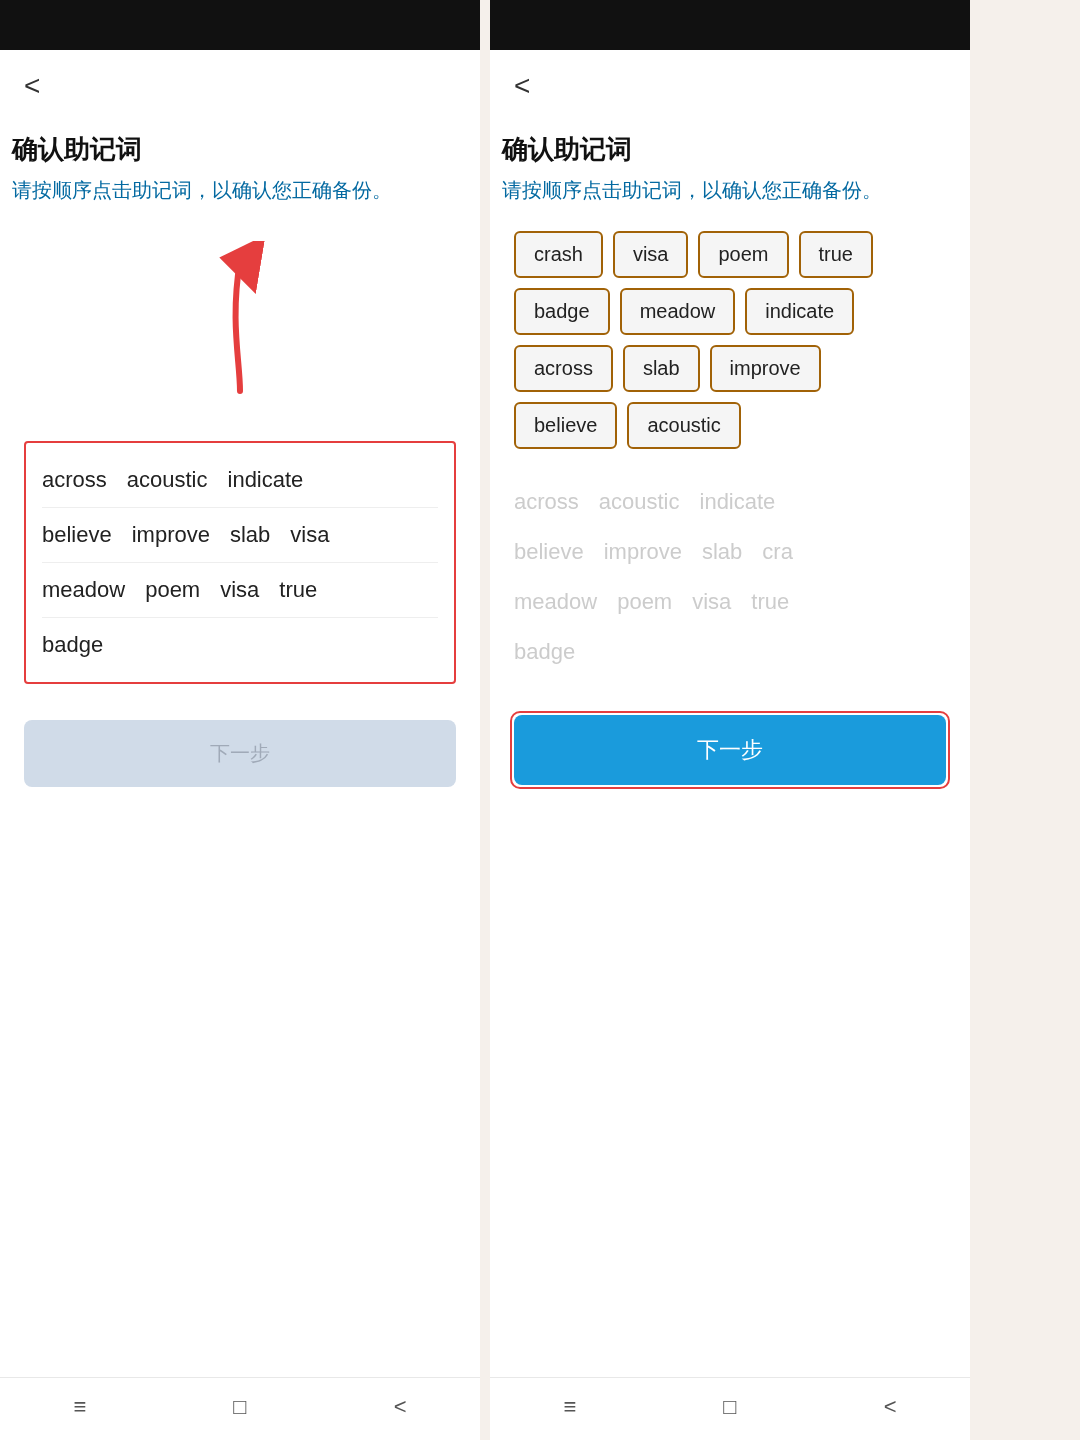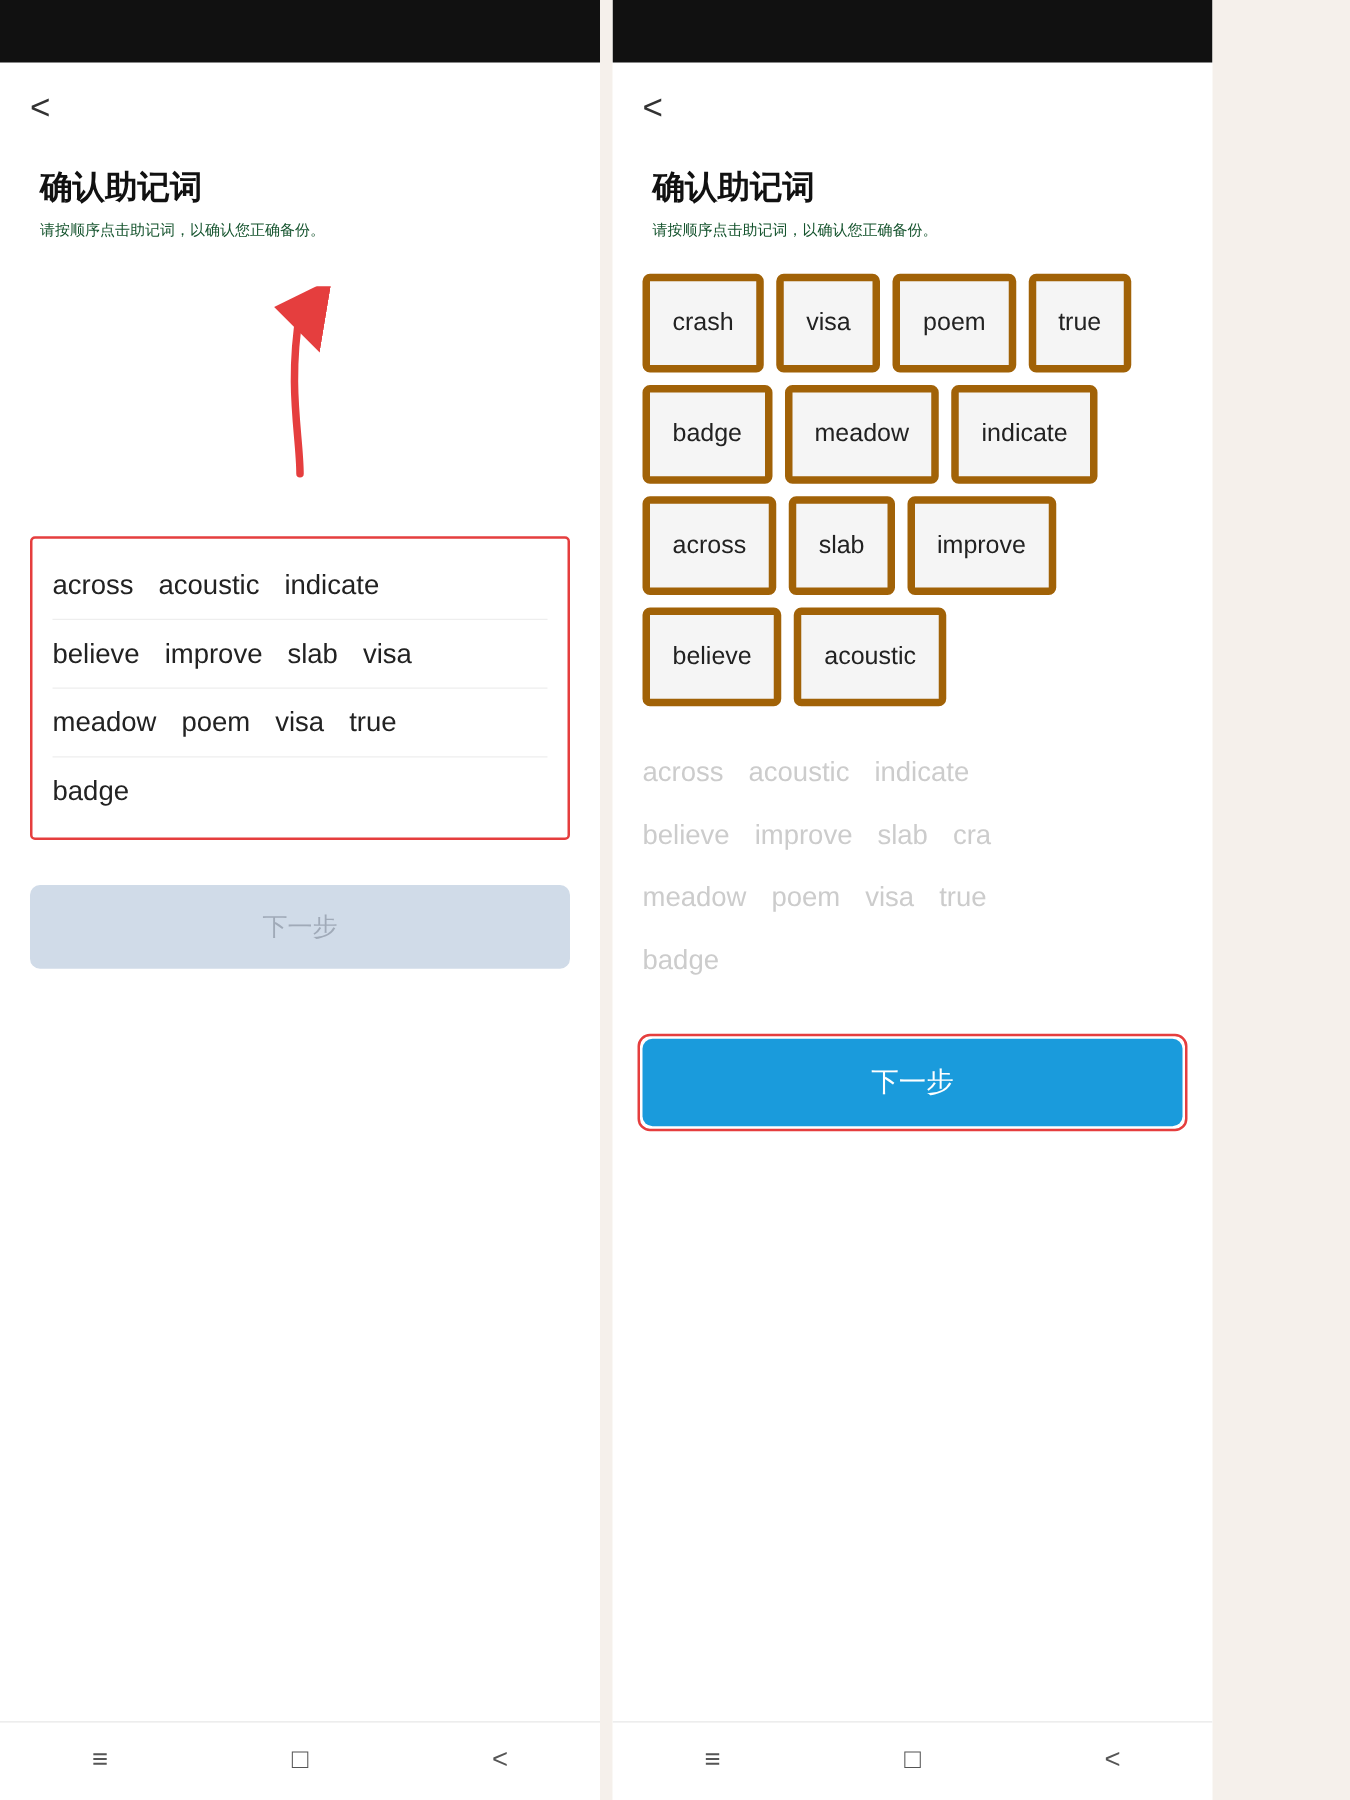--- a/index.html
+++ b/index.html
@@ -39,34 +39,34 @@
     }
 
     .back-btn {
       font-size: 28px;
       color: #333;
       cursor: pointer;
       display: inline-block;
     }
 
     .header-section {
-      padding: 20px 32px 16px;
+      padding: 20px 12px 16px;
       flex-shrink: 0;
     }
 
     .page-title {
       font-size: 26px;
       font-weight: 600;
       color: #111;
       margin-bottom: 8px;
     }
 
     .page-subtitle {
-      font-size: 12px;
-      color: #14532d;
+      font-size: 20px;
+      color: #0369a1;
       line-height: 1.5;
     }
 
     
     .left .word-grid-box {
       margin: 20px 24px;
       border: 2.5px solid #e53e3e;
       border-radius: 4px;
       padding: 10px 16px;
     }
@@ -140,23 +140,23 @@
 
     .chips-row {
       display: flex;
       flex-wrap: wrap;
       gap: 10px;
       margin-bottom: 10px;
     }
 
     .chip {
       background: #f5f5f5;
-      border: 6px solid #a16207;
+      border: 2px solid #a16207;
       border-radius: 6px;
-      padding: 22px 18px;
+      padding: 10px 18px;
       font-size: 20px;
       color: #222;
       cursor: pointer;
     }
 
     
     .ghost-area {
       margin: 8px 24px 16px;
       flex-shrink: 0;
     }

